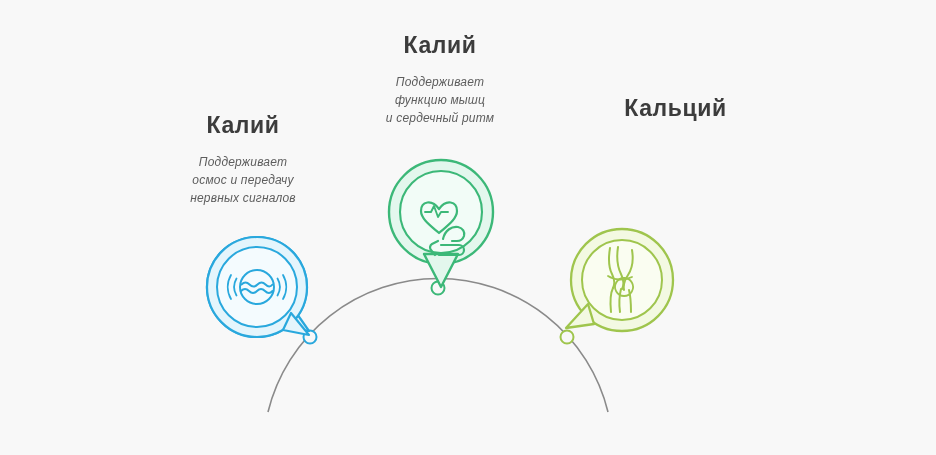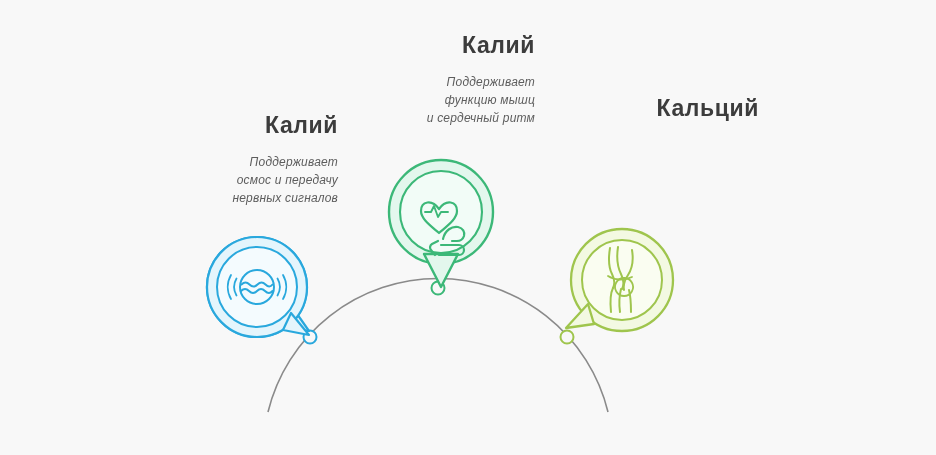--- a/index.html
+++ b/index.html
@@ -21,21 +21,21 @@
   }
   .arc-layer {
     position: absolute;
     left: 0;
     top: 0;
     width: 936px;
     height: 455px;
   }
   .block {
     position: absolute;
-    text-align: right;
+    text-align: center;
   }
   .title {
     font-size: 23px;
     font-weight: 700;
     color: #3c3c3c;
     letter-spacing: 0.6px;
     margin: 0 0 14px 0;
     white-space: nowrap;
   }
   .desc {
@@ -47,21 +47,21 @@
     letter-spacing: 0.2px;
     font-style: italic;
   }
   .bubble {
     position: absolute;
   }
 
   
   #block-sodium   { left: 148px; top: 112px; width: 190px; }
   #block-potassium{ left: 345px; top: 32px;  width: 190px; }
-  #block-calcium  { left: 544px; top: 95px;  width: 215px; }
+  #block-calcium  { left: 568px; top: 95px;  width: 215px; }
 
   #bubble-sodium    { left: 203px; top: 233px; }
   #bubble-potassium { left: 386px; top: 157px; }
   #bubble-calcium   { left: 558px; top: 226px; }
 </style>
 </head>
 <body>
 
 <div id="stage">
 

